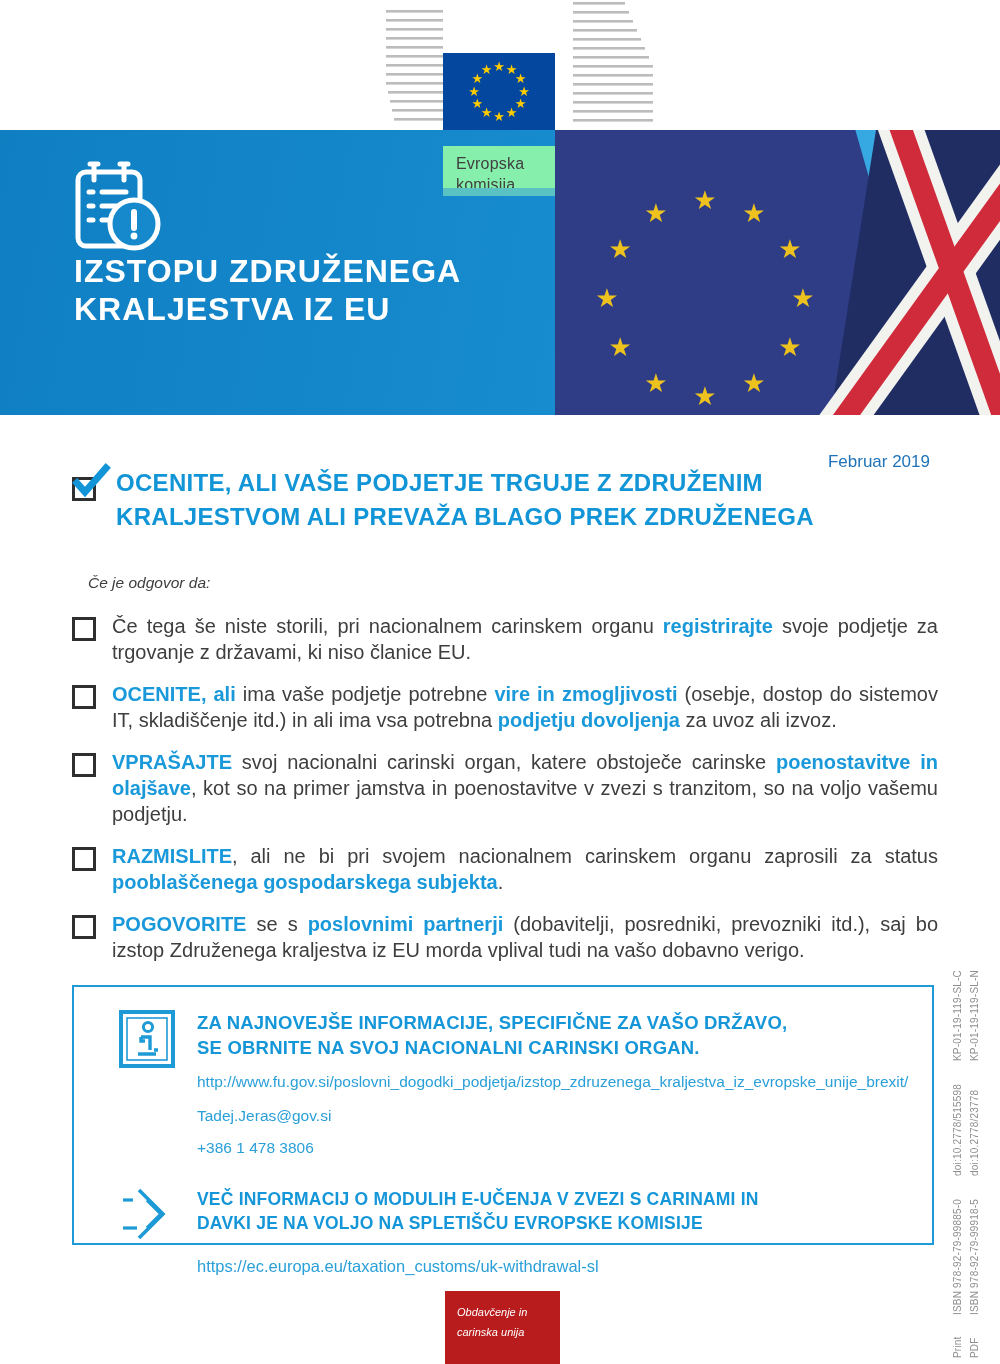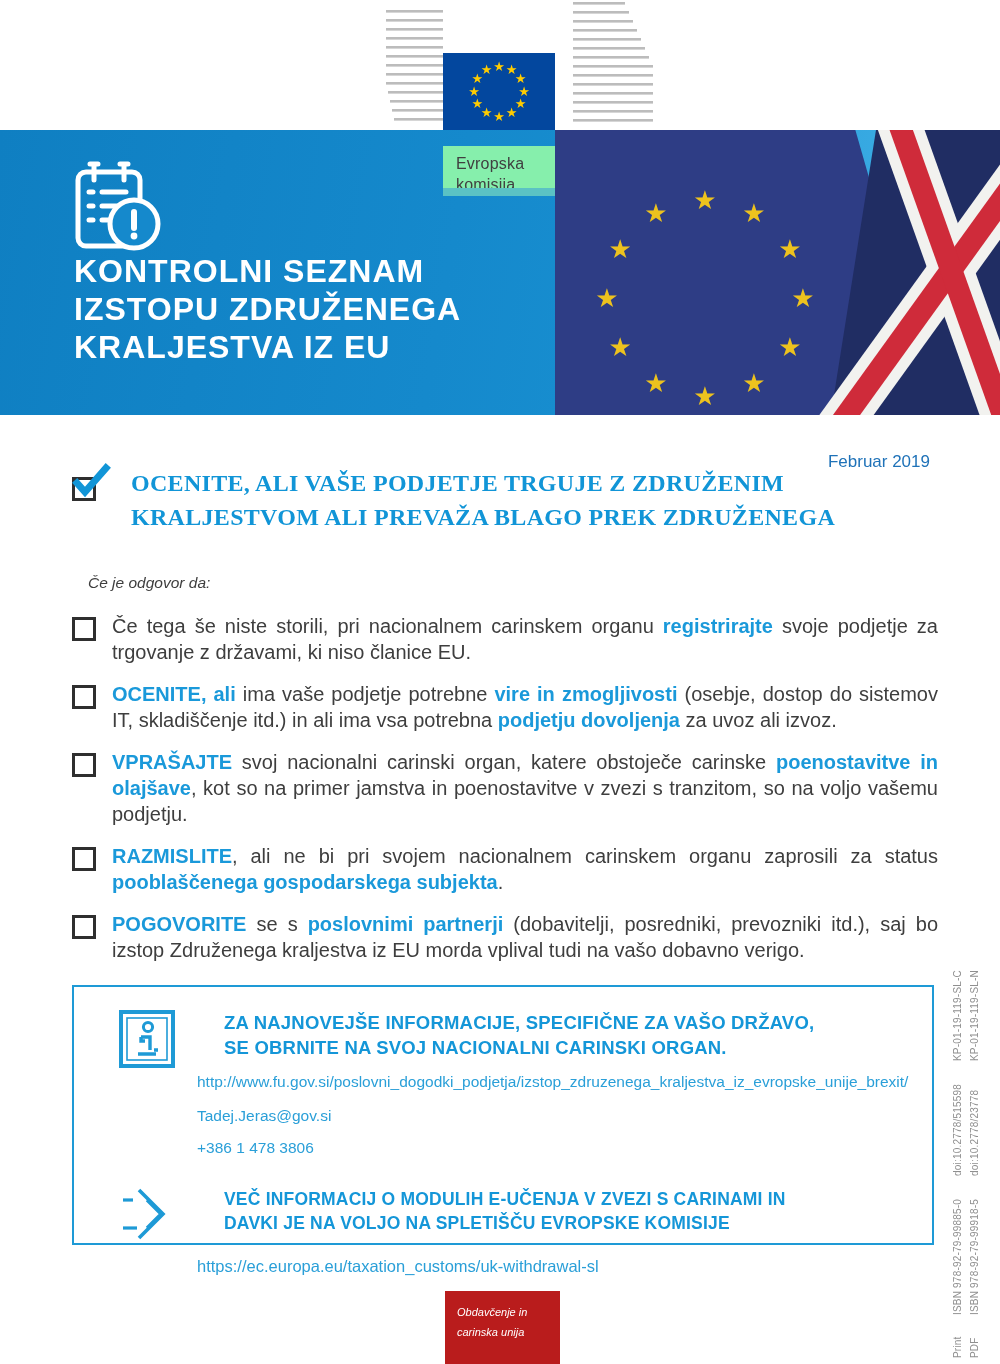--- a/index.html
+++ b/index.html
@@ -44,22 +44,22 @@
     position:absolute; right:70px; top:452px;
     font-size:17px; color:#1f72b8;
   }
 
   
   .main-heading { position:absolute; left:72px; top:466px; width:830px; display:flex; }
   .main-check { position:relative; width:27px; height:27px; flex:0 0 27px; margin-top:6px; }
   .main-check .sq { position:absolute; left:0; top:5px; width:24px; height:24px; border:3px solid #2f2f2f; background:#fff; }
   .main-check svg { position:absolute; left:2px; top:-6px; overflow:visible; }
   .main-heading h2 {
-    margin-left:32px; color:#1195d7; font-size:24px; line-height:34px;
-    font-weight:bold; letter-spacing:0.3px;font-family:Liberation Serif, serif;
+    margin-left:17px; color:#1195d7; font-size:24px; line-height:34px;
+    font-weight:bold; letter-spacing:0.3px;
   }
   .main-heading h2 span { display:block; }
 
   .if-yes {
     position:absolute; left:88px; top:574px;
     font-style:italic; font-size:15.5px; color:#3e3e3e;
   }
 
   
   .checklist { position:absolute; left:72px; top:613px; width:866px; }
@@ -80,21 +80,21 @@
     border:2px solid #1e9ad6; background:#fff;
   }
   .info-row { display:flex; padding-left:45px; }
   .info-row.first { padding-top:23px; }
   .info-row.second { padding-top:30px; }
   .info-icon-wrap { flex:0 0 58px; }
   .info-text { margin-left:20px; }
   .info-heading {
     color:#1496d8; font-weight:bold; font-size:18.5px; line-height:25px; letter-spacing:0.2px;
   }
-  .info-heading span { display:block;margin-left:27px; }
+  .info-heading span { display:block; }
   .info-link { display:block; color:#2a9fd8; font-size:15.5px; text-decoration:none; }
   .link-url   { margin-top:13px; }
   .link-email { margin-top:16px; }
   .link-phone { margin-top:14px; }
   .elearn-heading { font-size:17.5px; line-height:24px; }
   .elearn-url { margin-top:22px; font-size:16.5px; }
 
   
   .dg-box {
     position:absolute; left:445px; top:1291px; width:115px; height:73px;
@@ -219,21 +219,20 @@
           <line x1="28" y1="46" x2="48" y2="46"></line>
         <line x1="15" y1="60" x2="19" y2="60"></line>
           <line x1="28" y1="60" x2="40" y2="60"></line>
       </g>
       <circle cx="60" cy="64" r="24" fill="#1589cc" stroke="#ffffff" stroke-width="5"></circle>
       <line x1="60" y1="52" x2="60" y2="68" stroke="#ffffff" stroke-width="6" stroke-linecap="round"></line>
       <circle cx="60" cy="76" r="3.4" fill="#ffffff"></circle>
     </svg>
 
     <h1 class="band-title">
-      <span>KONTROLNI SEZNAM</span>
       <span>IZSTOPU ZDRUŽENEGA</span>
       <span>KRALJESTVA IZ EU</span>
     </h1>
   </div>
 
   <div class="date-line">Februar 2019</div>
 
   <div class="main-heading">
     <span class="main-check">
       <span class="sq"></span>

